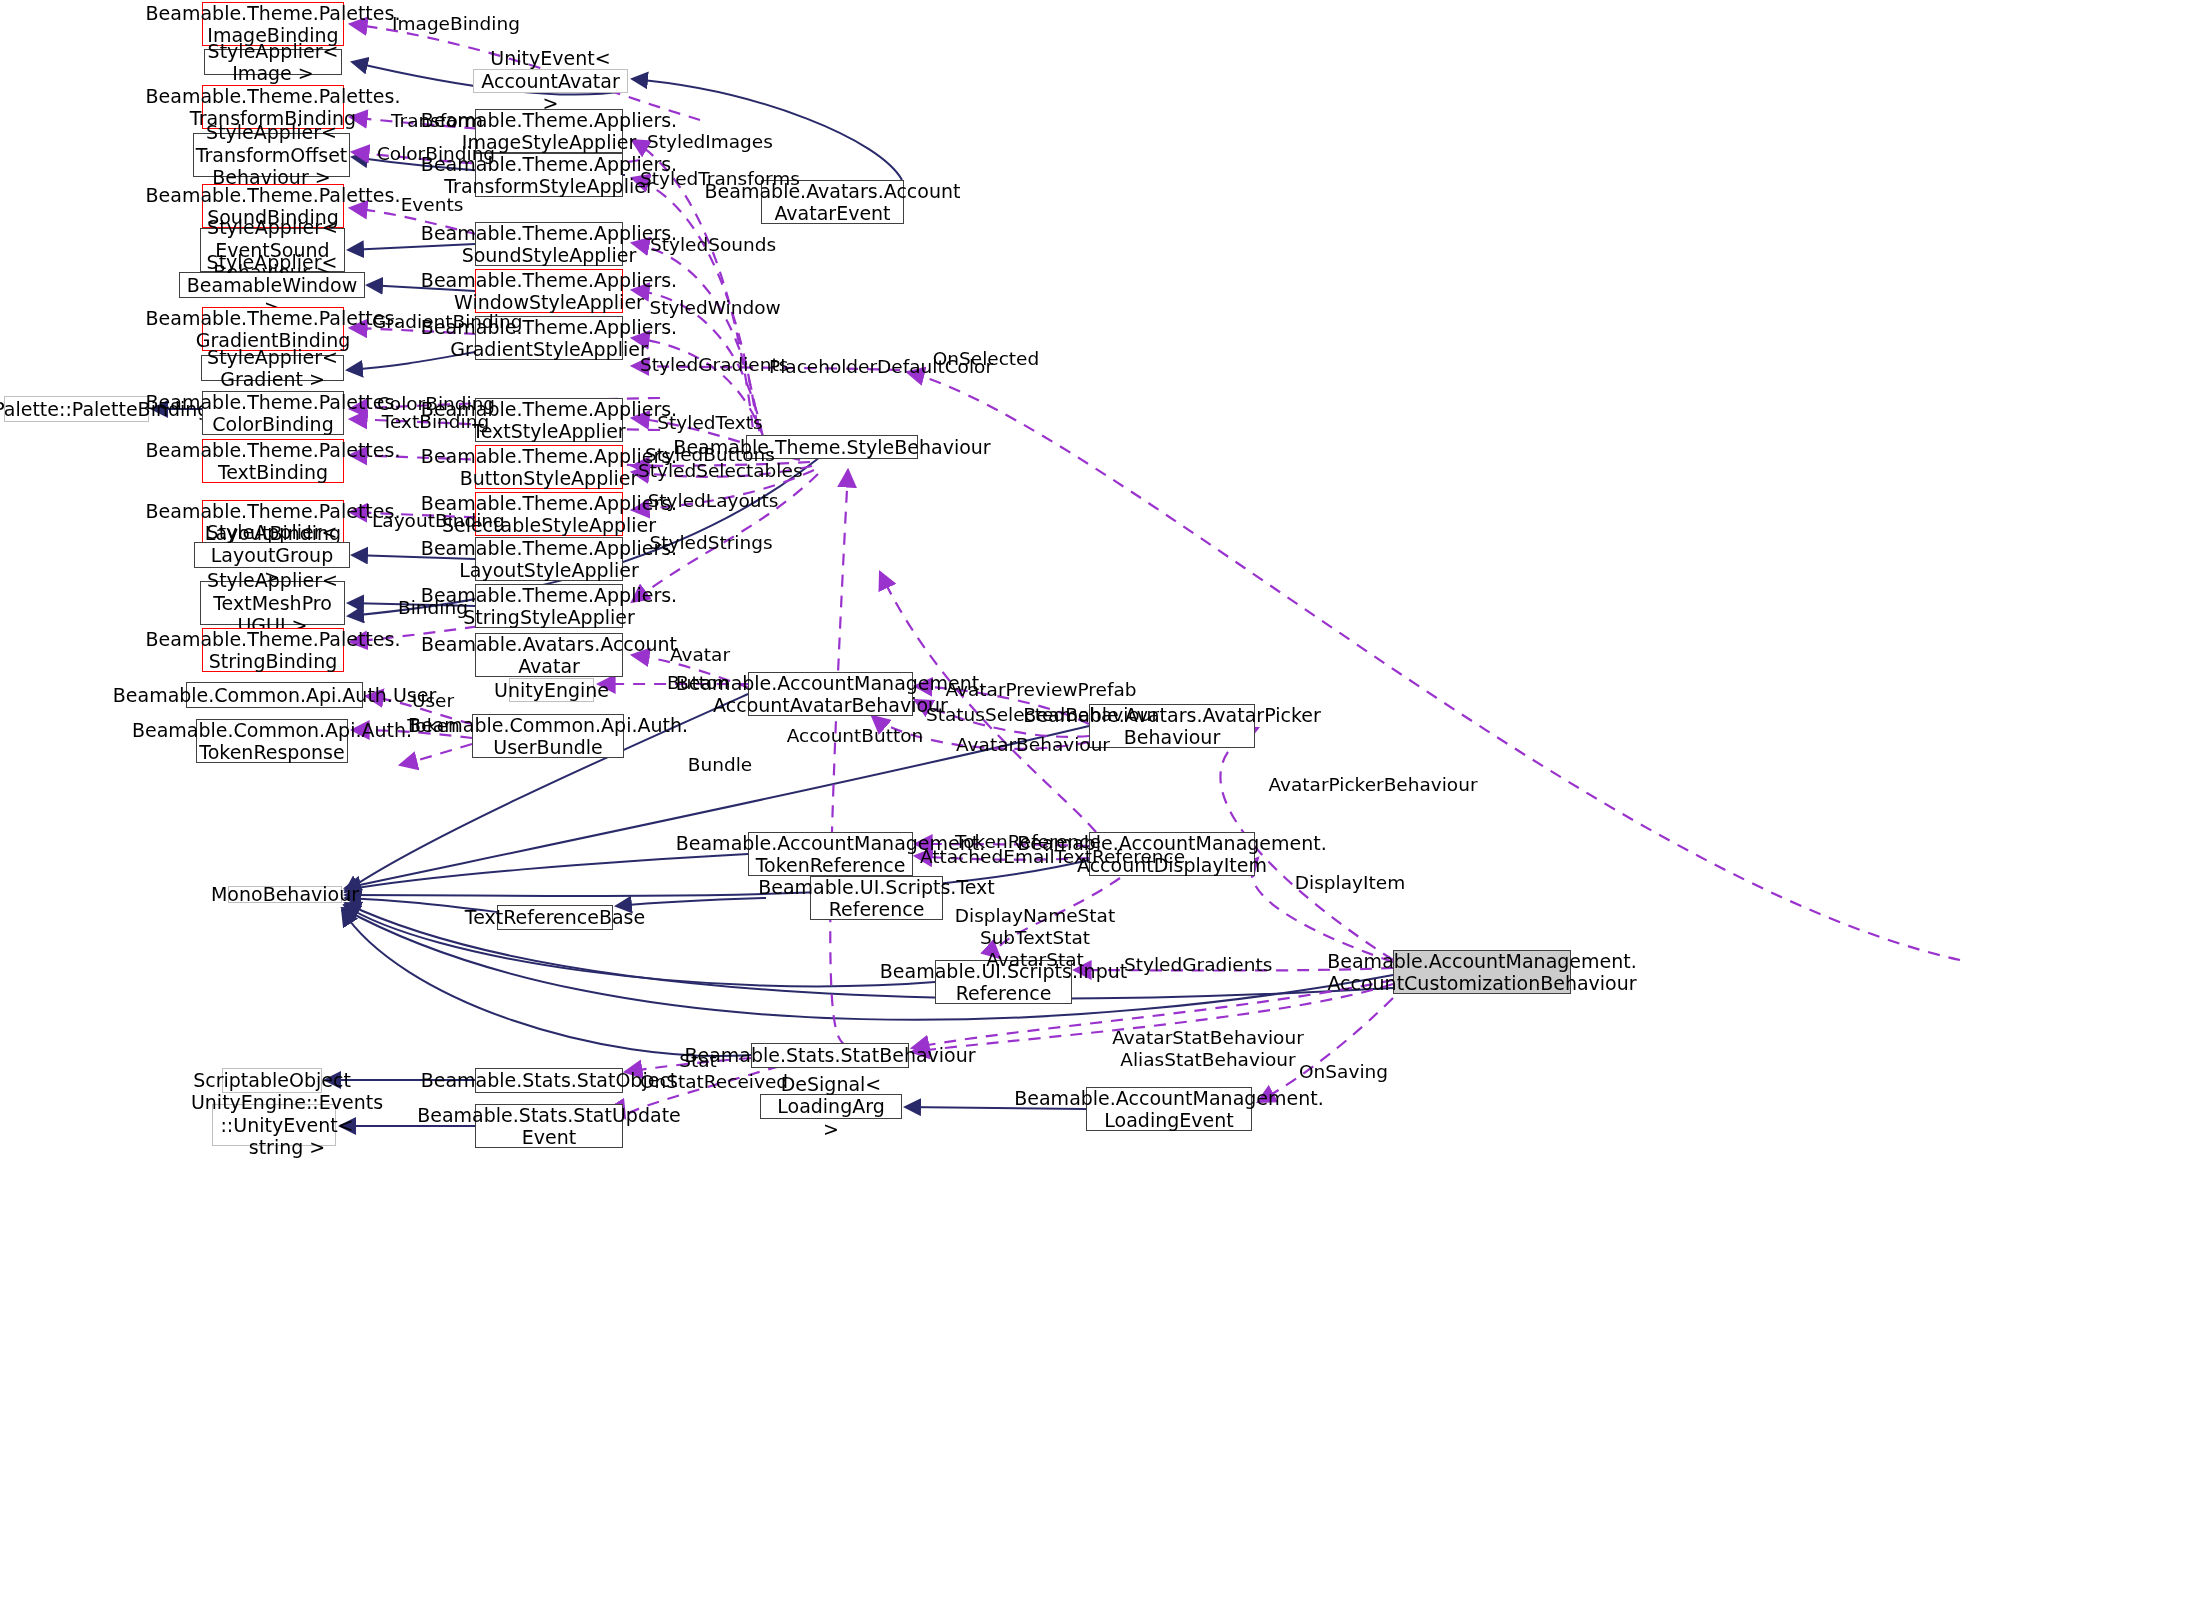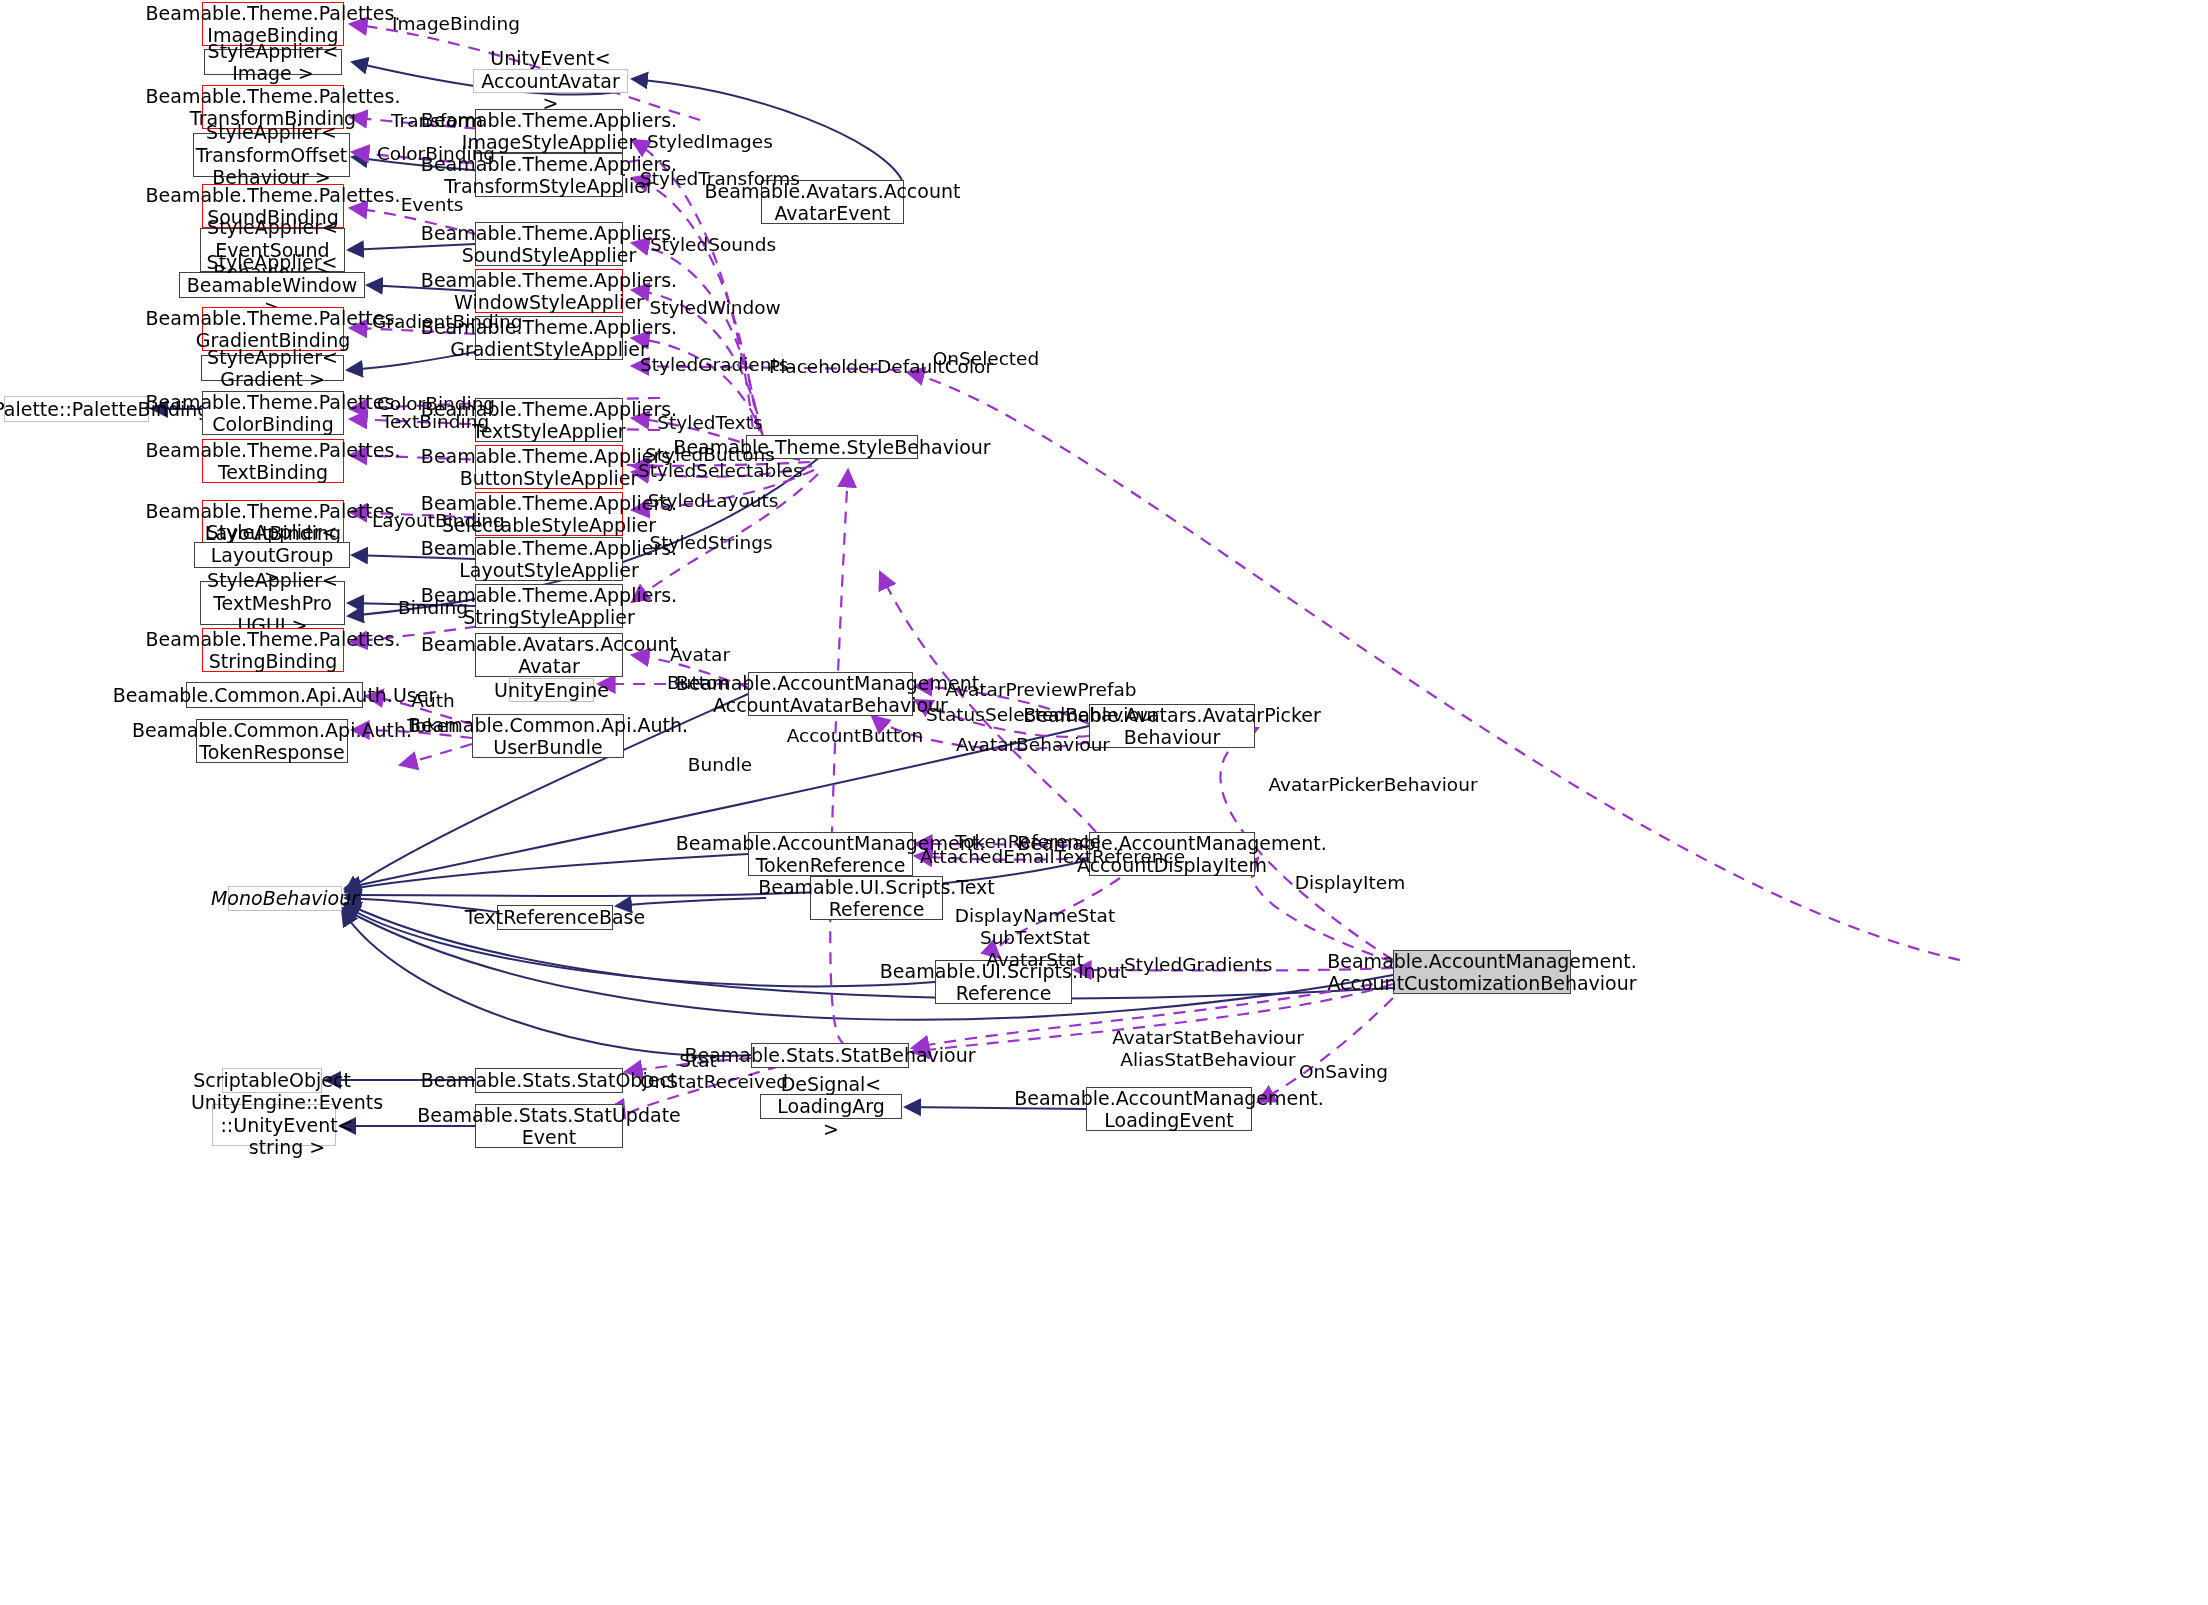--- a/index.html
+++ b/index.html
@@ -153,21 +153,21 @@
   <div class="node red" style="left:202px;top:500px;width:142px;height:44px;">Beamable.Theme.Palettes.
 LayoutBinding</div>
   <div class="node" style="left:194px;top:542px;width:156px;height:26px;">StyleApplier&lt; LayoutGroup &gt;</div>
   <div class="node" style="left:200px;top:581px;width:145px;height:44px;">StyleApplier&lt; TextMeshPro
 UGUI &gt;</div>
   <div class="node red" style="left:202px;top:628px;width:142px;height:44px;">Beamable.Theme.Palettes.
 StringBinding</div>
   <div class="node" style="left:186px;top:682px;width:177px;height:26px;">Beamable.Common.Api.Auth.User</div>
   <div class="node" style="left:196px;top:719px;width:152px;height:44px;">Beamable.Common.Api.Auth.
 TokenResponse</div>
-  <div class="node faint" style="left:228px;top:886px;width:114px;height:25px;font-style:italic;">MonoBehaviour</div>
+  <div class="node faint" style="left:228px;top:886px;width:114px;height:17px;">MonoBehaviour</div>
   <div class="node faint" style="left:222px;top:1068px;width:100px;height:25px;">ScriptableObject</div>
   <div class="node faint" style="left:212px;top:1104px;width:124px;height:42px;padding-left:32px;">UnityEngine::Events
 ::UnityEvent&lt; string &gt;</div>
 
   <div class="node faint" style="left:473px;top:69px;width:155px;height:24px;">UnityEvent&lt; AccountAvatar &gt;</div>
   <div class="node" style="left:475px;top:109px;width:148px;height:44px;">Beamable.Theme.Appliers.
 ImageStyleApplier</div>
   <div class="node" style="left:475px;top:153px;width:148px;height:44px;">Beamable.Theme.Appliers.
 TransformStyleApplier</div>
   <div class="node" style="left:475px;top:222px;width:148px;height:44px;">Beamable.Theme.Appliers.
@@ -235,21 +235,21 @@
   <div class="edge-label" style="left:640px;top:354px;width:148px;">StyledGradients</div>
   <div class="edge-label" style="left:650px;top:412px;width:120px;">StyledTexts</div>
   <div class="edge-label" style="left:645px;top:444px;width:130px;">StyledButtons</div>
   <div class="edge-label" style="left:638px;top:460px;width:158px;">StyledSelectables</div>
   <div class="edge-label" style="left:645px;top:490px;width:136px;">StyledLayouts</div>
   <div class="edge-label" style="left:646px;top:532px;width:130px;">StyledStrings</div>
   <div class="edge-label" style="left:769px;top:356px;width:224px;">PlaceholderDefaultColor</div>
   <div class="edge-label" style="left:922px;top:348px;width:112px;margin-left:8px;">OnSelected</div>
   <div class="edge-label" style="left:660px;top:644px;width:80px;">Avatar</div>
   <div class="edge-label" style="left:658px;top:672px;width:80px;">Button</div>
-  <div class="edge-label" style="left:398px;top:690px;width:70px;">Auth</div>
+  <div class="edge-label" style="left:398px;top:690px;width:70px;">User</div>
   <div class="edge-label" style="left:396px;top:715px;width:75px;">Token</div>
   <div class="edge-label" style="left:784px;top:725px;width:142px;">AccountButton</div>
   <div class="edge-label" style="left:658px;top:754px;width:80px;margin-left:22px;">Bundle</div>
   <div class="edge-label" style="left:942px;top:679px;width:198px;">AvatarPreviewPrefab</div>
   <div class="edge-label" style="left:926px;top:704px;width:232px;">StatusSelectedBehaviour</div>
   <div class="edge-label" style="left:953px;top:734px;width:160px;">AvatarBehaviour</div>
   <div class="edge-label" style="left:1265px;top:774px;width:216px;">AvatarPickerBehaviour</div>
   <div class="edge-label" style="left:952px;top:831px;width:152px;">TokenReference</div>
   <div class="edge-label" style="left:920px;top:846px;width:262px;">AttachedEmailTextReference</div>
   <div class="edge-label" style="left:1290px;top:872px;width:120px;">DisplayItem</div>

